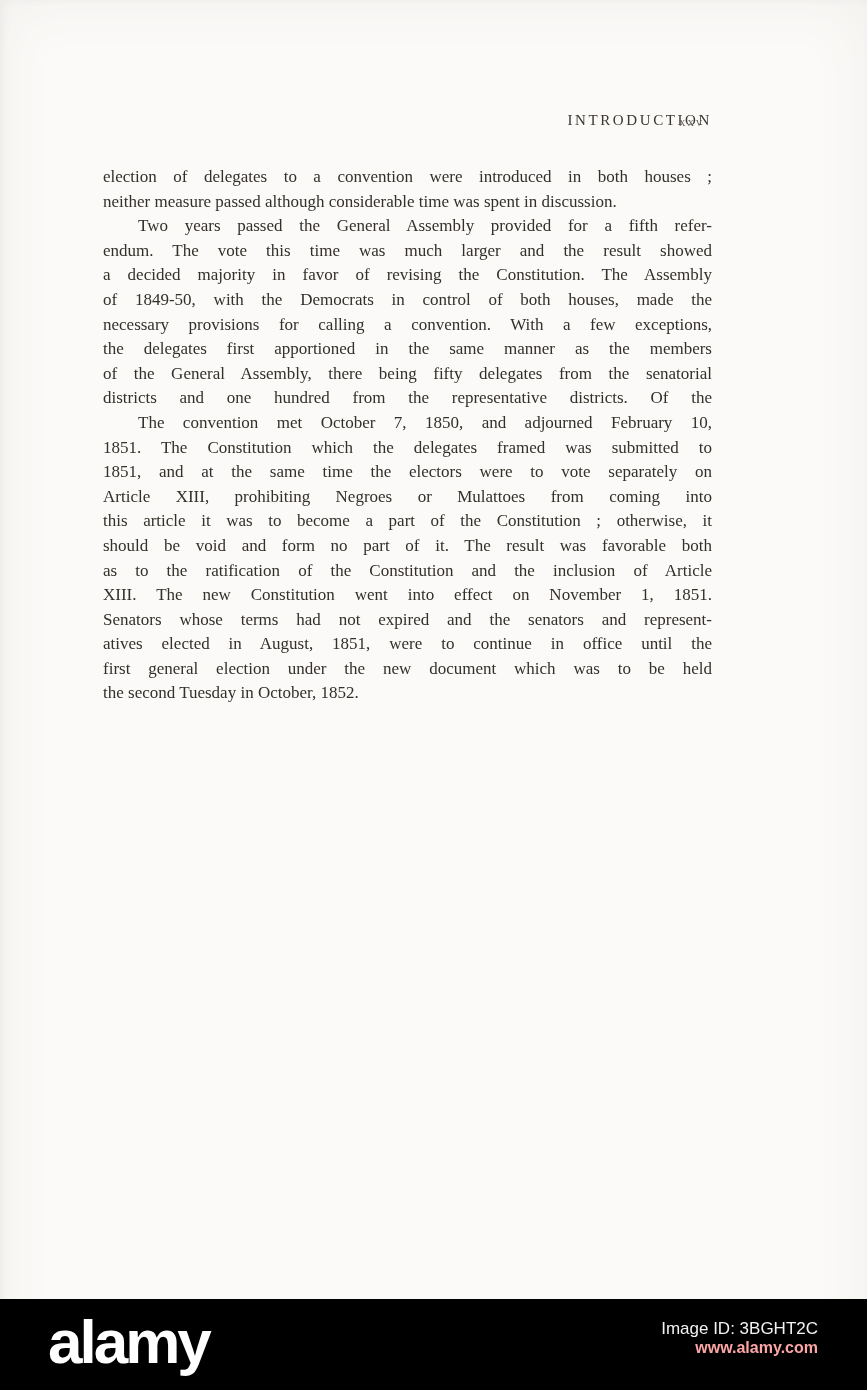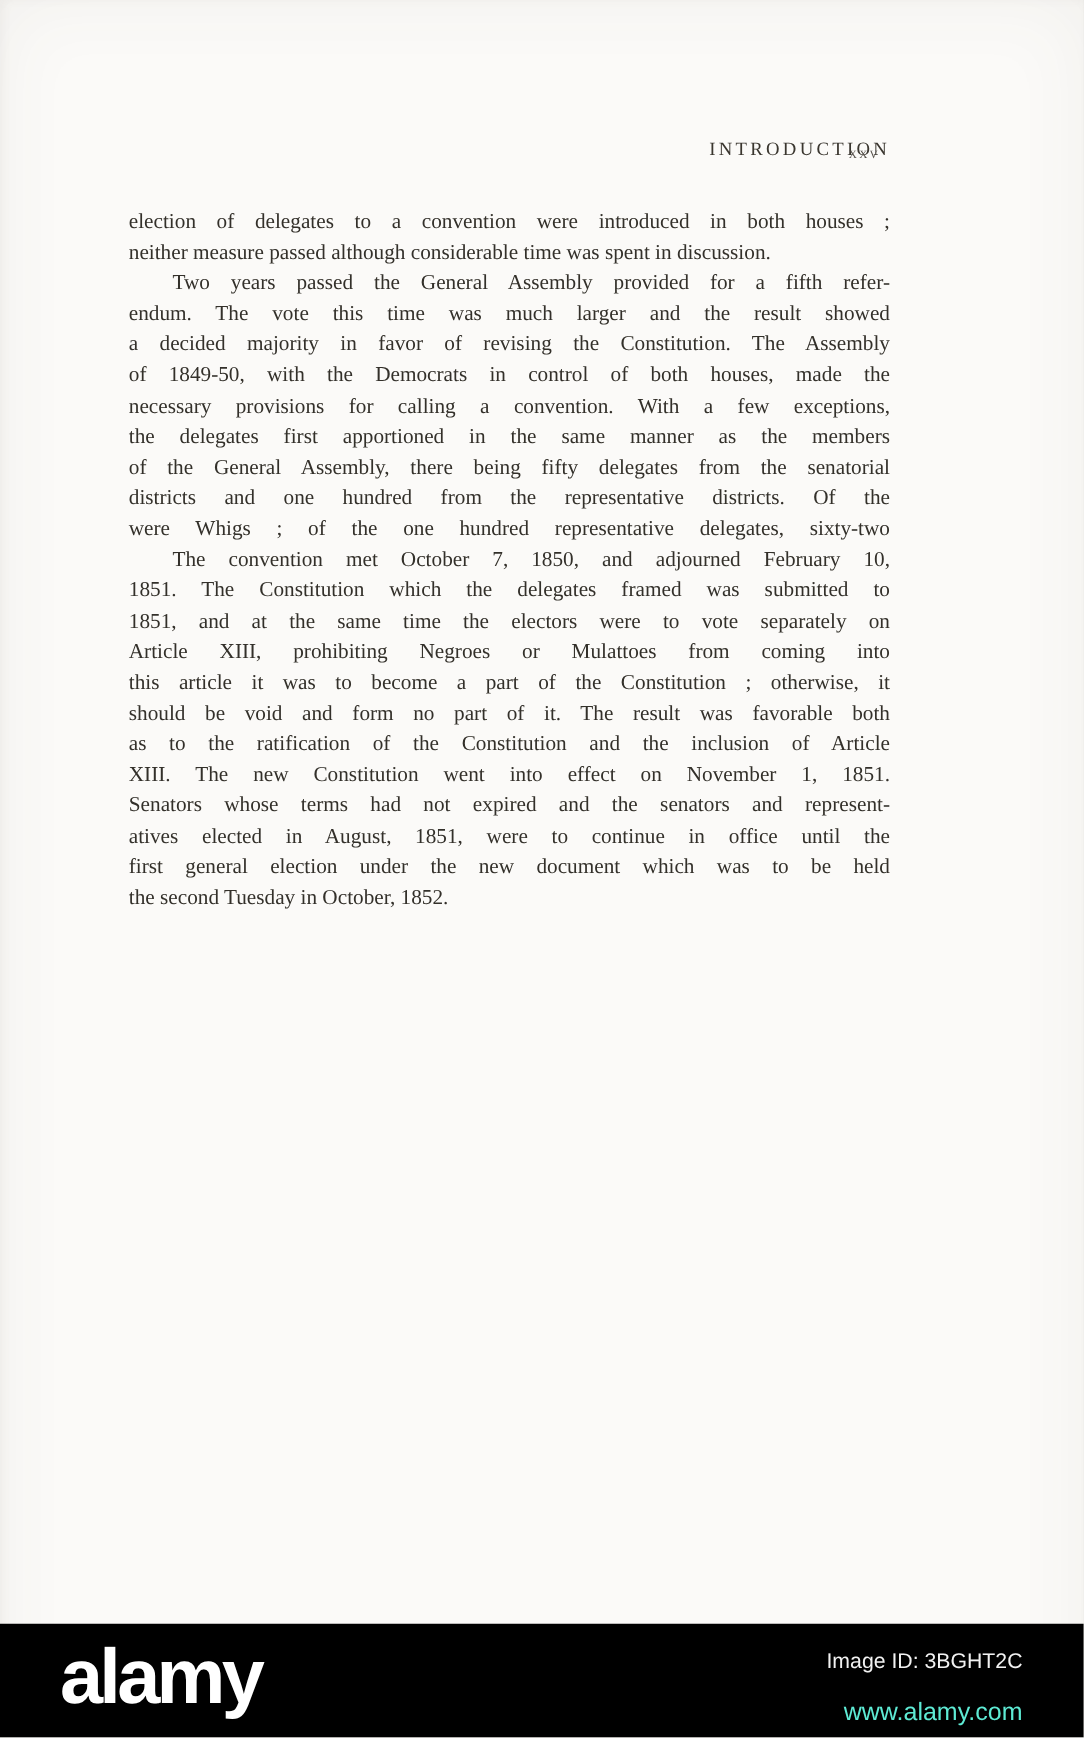--- a/index.html
+++ b/index.html
@@ -93,26 +93,26 @@
     position: absolute;
     right: 49px;
     top: 20px;
     text-align: right;
     font-family: "Liberation Sans", "DejaVu Sans", sans-serif;
   }
   .wm-image-id {
     font-size: 17px;
     font-weight: 400;
     color: #f2f2f2;
-    margin-bottom: 20px;
+    margin-bottom: 0;
   }
   .wm-url {
-    font-size: 20px;
-    font-weight: 400;
-    color: #5eead4;
+    font-size: 16px;
+    font-weight: 700;
+    color: #fca5a5;
   }
 </style>
 </head>
 <body>
 
 <div class="scan-page" style="background: rgb(251, 250, 248);">
 
   <div class="running-head">
     <div class="head-title">INTRODUCTION</div>
     <div class="head-folio">xxv</div>
@@ -126,21 +126,20 @@
       </div>
       <div class="para indent">
         <div class="line">Two years passed the General Assembly provided for a fifth refer-</div>
         <div class="line">endum.  The vote this time was much larger and the result showed</div>
         <div class="line">a decided majority in favor of revising the Constitution.  The Assembly</div>
         <div class="line">of 1849-50, with the Democrats in control of both houses, made the</div>
         <div class="line">necessary provisions for calling a convention.  With a few exceptions,</div>
         <div class="line">the delegates first apportioned in the same manner as the members</div>
         <div class="line">of the General Assembly, there being fifty delegates from the senatorial</div>
         <div class="line">districts and one hundred from the representative districts.  Of the</div>
-        <div class="line">were Whigs ; of the one hundred representative delegates, sixty-two</div>
       </div>
       <div class="para indent">
         <div class="line">The convention met October 7, 1850, and adjourned February 10,</div>
         <div class="line">1851. The Constitution which the delegates framed was submitted to</div>
         <div class="line">1851, and at the same time the electors were to vote separately on</div>
         <div class="line">Article XIII, prohibiting Negroes or Mulattoes from coming into</div>
         <div class="line">this article it was to become a part of the Constitution ; otherwise, it</div>
         <div class="line">should be void and form no part of it.  The result was favorable both</div>
         <div class="line">as to the ratification of the Constitution and the inclusion of Article</div>
         <div class="line">XIII.  The new Constitution went into effect on November 1, 1851.</div>

